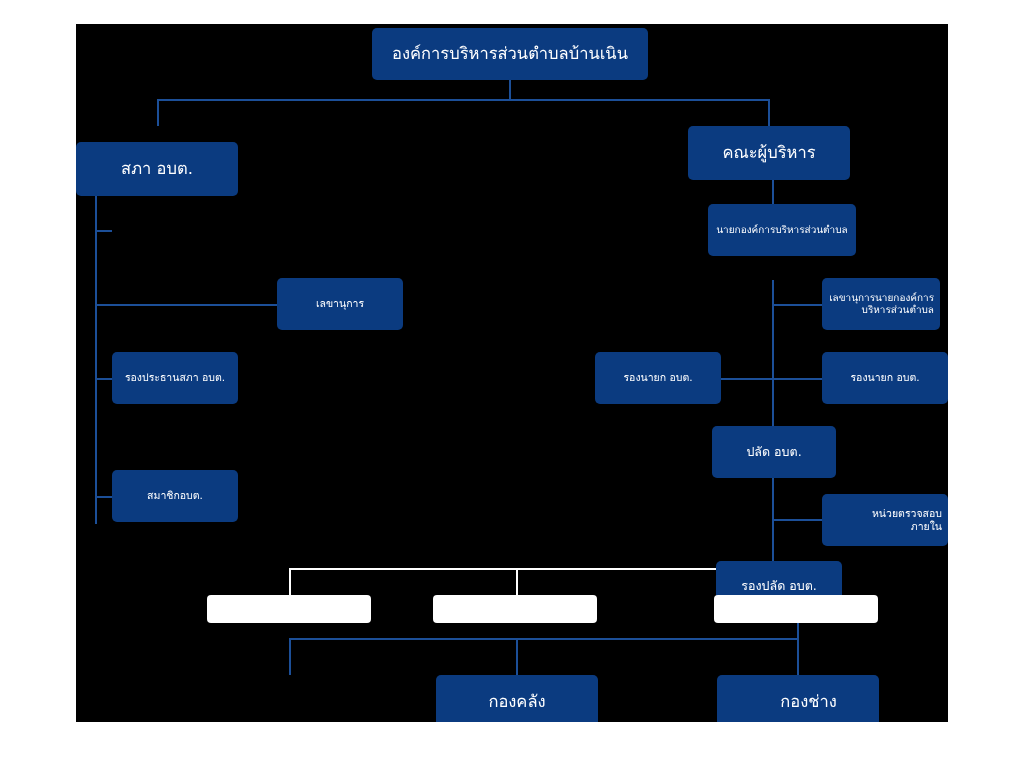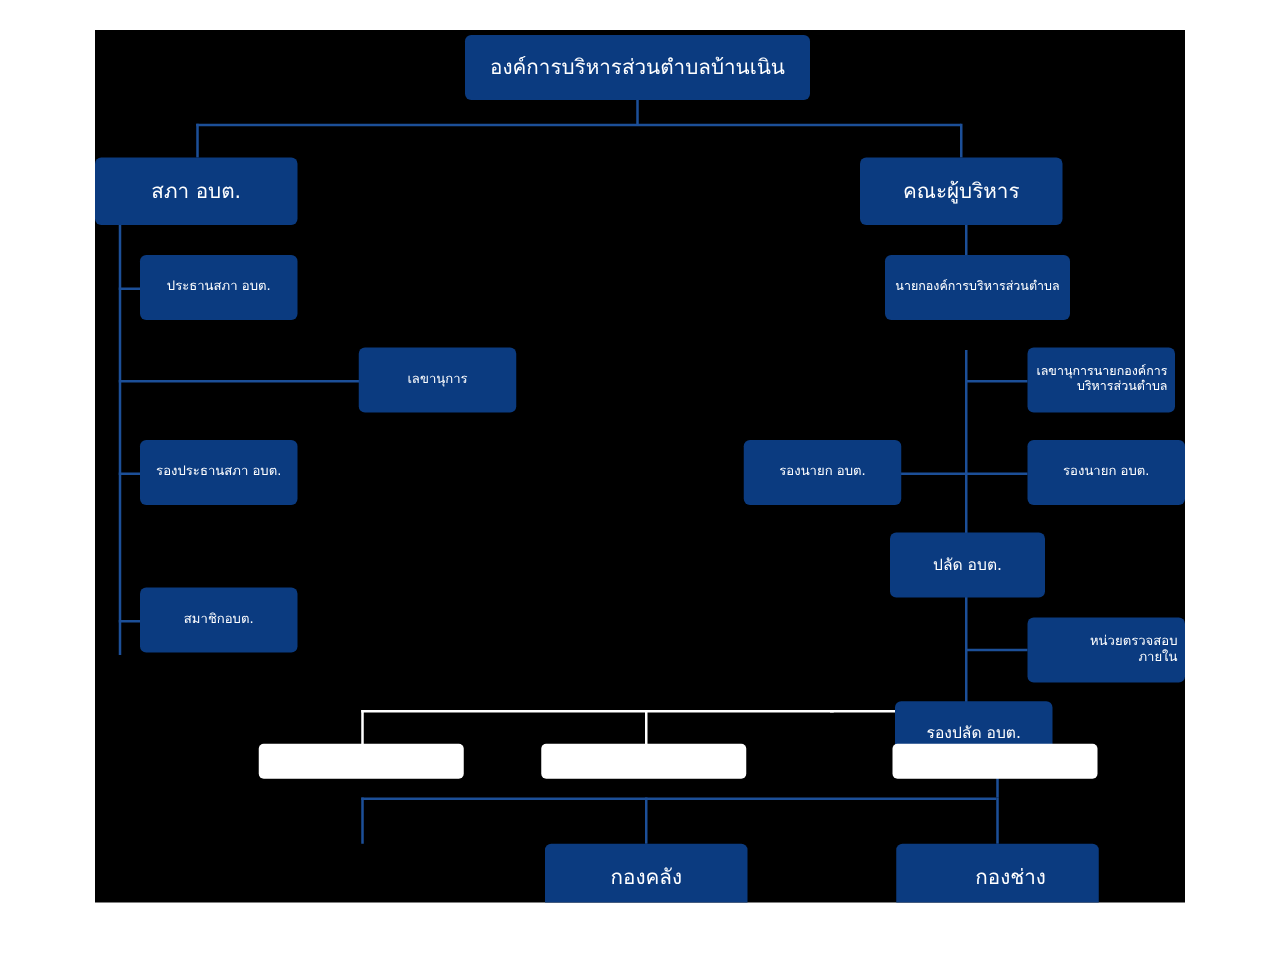--- a/index.html
+++ b/index.html
@@ -90,33 +90,30 @@
     <div class="conn wht h2" style="left:213px; top:544px; width:378px;"></div>
     <div class="conn wht v2" style="left:213px; top:544px; height:31px;"></div>
     <div class="conn wht v2" style="left:440px; top:544px; height:31px;"></div>
     <div class="conn wht h2" style="left:588px; top:544px; width:115px;"></div>
     <div class="conn wht v2" style="left:701px; top:544px; height:31px;"></div>
 
     <div class="node big" style="left:296px; top:4px; width:276px; height:52px;">
       <span>องค์การบริหารส่วนตำบลบ้านเนิน</span>
     </div>
 
-    <div class="node big" style="left:0px; top:102px; width:162px; height:54px;">
+    <div class="node big" style="left:0px; top:118px; width:162px; height:54px;">
       <span>สภา อบต.</span>
     </div>
 
     <div class="node big" style="left:612px; top:102px; width:162px; height:54px;">
       <span>คณะผู้บริหาร</span>
     </div>
 
-    <div class="node small" style="left:36px; top:180px; width:126px; height:52px;">
-      <span>ประธานสภา อบต.</span>
-    </div>
 
-    <div class="node small" style="left:211px; top:254px; width:126px; height:52px;">
+    <div class="node small" style="left:201px; top:254px; width:126px; height:52px;">
       <span>เลขานุการ</span>
     </div>
 
     <div class="node small" style="left:36px; top:328px; width:126px; height:52px;">
       <span>รองประธานสภา อบต.</span>
     </div>
 
     <div class="node small" style="left:36px; top:446px; width:126px; height:52px;">
       <span>สมาชิกอบต.</span>
     </div>

